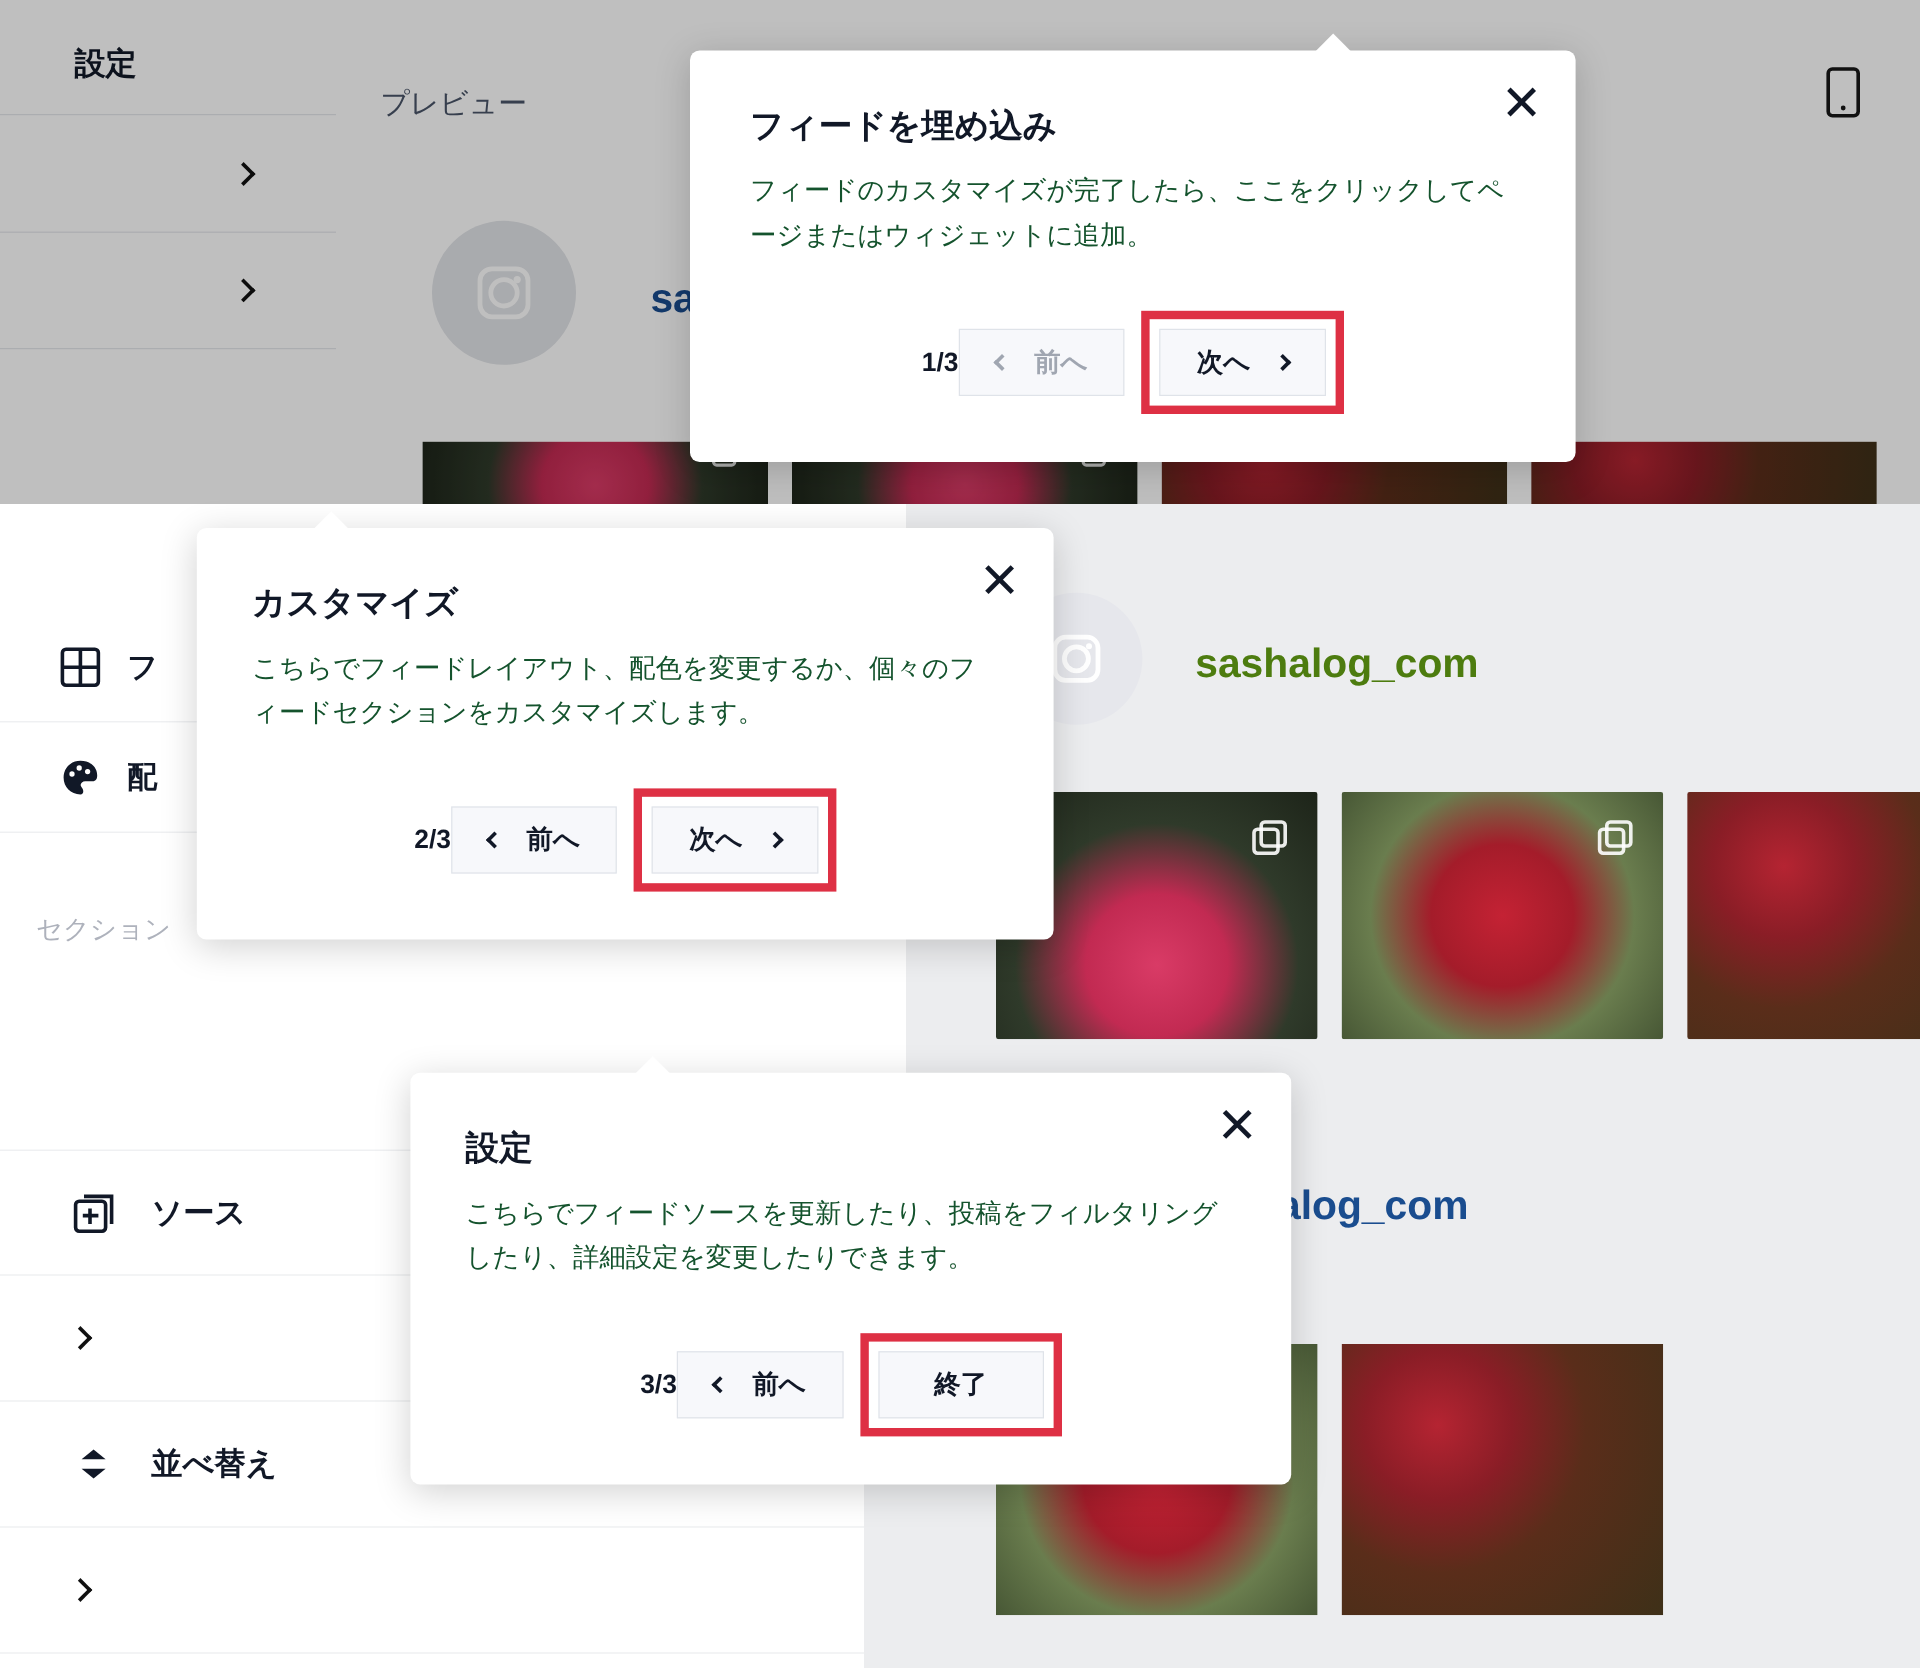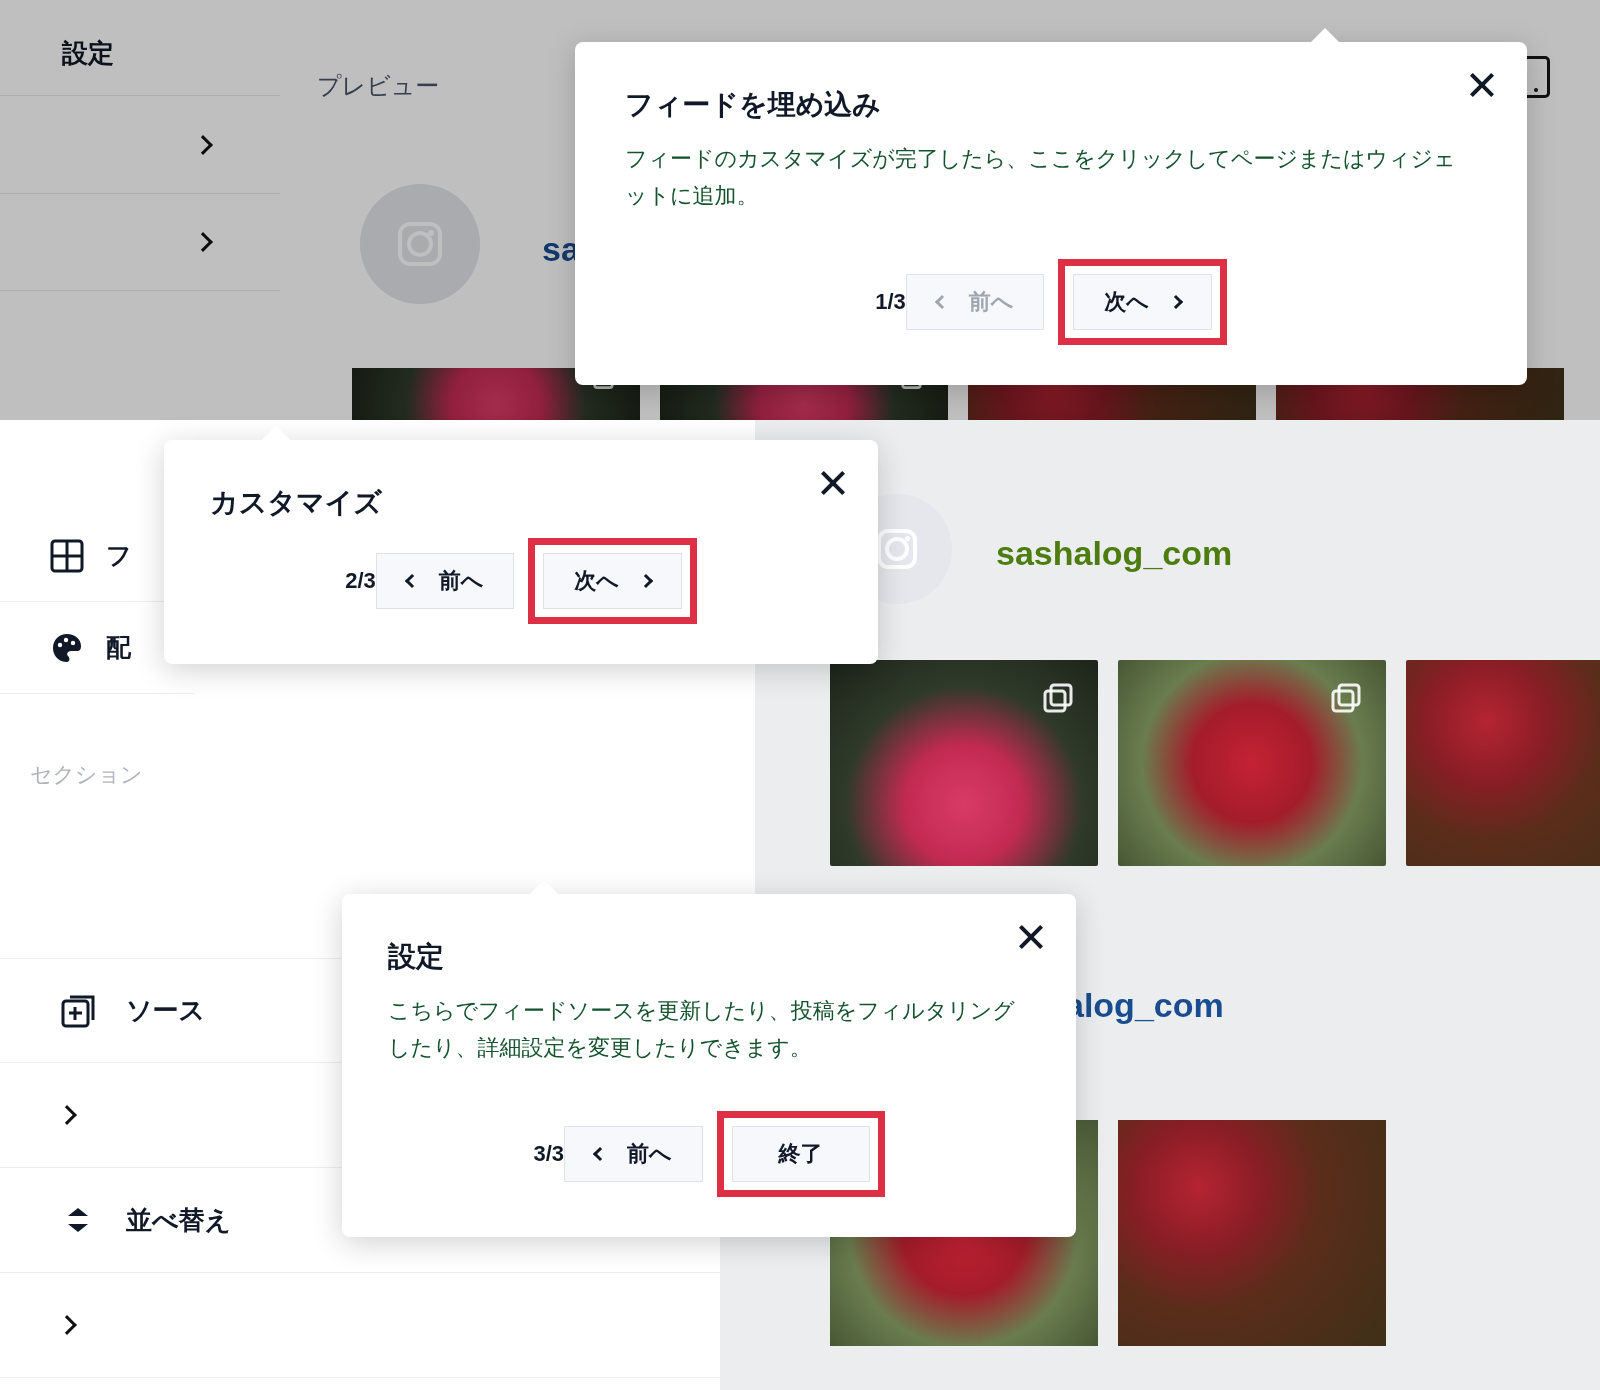--- a/index.html
+++ b/index.html
@@ -21,21 +21,21 @@
   .p1-username { position: absolute; left: 542px; top: 230px; font-size: 34px; font-weight: 600; color: #1a4d8f; }
   .p1-thumbs { position: absolute; left: 352px; top: 368px; display:flex; gap: 20px; }
   .thumb { width: 288px; height: 52px; position: relative; overflow: hidden; }
   .thumb-img { position:absolute; inset:0; }
   .thumb-badge { position:absolute; right:18px; top: -6px; width:30px; height:30px; }
   .badge-svg { stroke: rgba(255,255,255,0.9); stroke-width: 3; fill: none; }
   .p1-device { position:absolute; right: 50px; top: 56px; width: 28px; height: 42px; border: 3px solid #111; border-radius: 5px; }
   .p1-device::after { content:""; position:absolute; left:50%; bottom:3px; width:4px; height:4px; background:#111; border-radius:50%; transform:translateX(-50%); }
 
   
-  .pop1 { position: absolute; left: 575px; top: 42px; width: 952px; background:#fff; border-radius: 8px; box-shadow: 0 6px 30px rgba(0,0,0,0.18); padding: 44px 50px 40px; }
+  .pop1 { position: absolute; left: 575px; top: 42px; width: 738px; background:#fff; border-radius: 8px; box-shadow: 0 6px 30px rgba(0,0,0,0.18); padding: 44px 50px 40px; }
   .pop1::before { content:""; position:absolute; top:-14px; right:186px; width:0; height:0; border-left:16px solid transparent; border-right:16px solid transparent; border-bottom:16px solid #fff; }
   .pop-title { font-size: 28px; font-weight: 700; color: #111827; margin-bottom: 16px; }
   .pop-desc { font-size: 22px; color: #14532d; line-height: 1.7; margin-bottom: 44px; }
   .pop-footer { display:flex; align-items:center; justify-content: center; }
   .pop-step { font-size: 22px; font-weight: 700; color: #111827; }
   .pop-nav { display:flex; gap: 14px; align-items: center; }
   .nav-btn { height: 56px; padding: 0 30px; background: #f7f8fb; border: 1px solid #dfe3e9; display:flex; align-items:center; gap: 22px; font-size: 22px; font-weight: 700; color: #111827; }
   .nav-btn.disabled { color: #a0a6b1; }
   .nav-btn .chev-l { width:10px; height:10px; border-left:3px solid currentColor; border-bottom:3px solid currentColor; transform:rotate(45deg); }
   .nav-btn .chev-r { width:10px; height:10px; border-right:3px solid currentColor; border-bottom:3px solid currentColor; transform:rotate(-45deg); }
@@ -66,21 +66,21 @@
   
   .pop2 { position:absolute; left: 164px; top: 20px; width: 714px; background:#fff; border-radius: 8px; box-shadow: 0 6px 30px rgba(0,0,0,0.18); padding: 44px 46px 40px; }
   .pop2::before { content:""; position:absolute; top:-14px; left:96px; width:0;height:0; border-left:16px solid transparent; border-right:16px solid transparent; border-bottom:16px solid #fff; }
 
   
   .panel3 { position:absolute; left:0; top: 900px; width:1600px; height:490px; background:#fff; }
   .panel3-right { position:absolute; left:720px; top:0; right:0; bottom:0; background:#ecedef; }
   .p3-sidebar { position:absolute; left:0; top:0; width:720px; height:490px; background:#fff; }
   .p3-row { height: 105px; display:flex; align-items:center; gap: 30px; padding: 0 50px 0 60px; font-size: 26px; font-weight:700; color:#111827; border-bottom: 1px solid #ecedef; justify-content: space-between; }
   .p3-row.first { margin-top: 58px; border-top: 1px solid #ecedef;}
-  .p3-left { display:flex; align-items:center; gap: 30px; }
+  .p3-left { display:flex; gap: 30px; }
   .p3-icon { width: 36px; height:36px; color:#111827; display:flex; align-items:center; justify-content:center; }
   .p3-username { position:absolute; left: 1065px; top: 86px; font-size: 34px; font-weight:600; color:#1a4d8f; }
   .p3-thumbs { position:absolute; left: 830px; top: 220px; display:flex; gap:20px; }
   .p3-thumb { width:268px; height:226px; position:relative; overflow:hidden; }
   .p3-badge { position:absolute; right:22px; top:22px; width:34px; height:34px; }
 
   
   .pop3 { position:absolute; left: 342px; top: -6px; width: 734px; background:#fff; border-radius:8px; box-shadow: 0 6px 30px rgba(0,0,0,0.18); padding: 44px 46px 40px; }
   .pop3::before { content:""; position:absolute; top:-14px; left:186px; width:0;height:0;border-left:16px solid transparent; border-right:16px solid transparent; border-bottom:16px solid #fff; }
 
@@ -216,20 +216,21 @@
         </div>
       </div>
     <div class="p2-thumb">
         <div class="p2-thumb-img fill-redberries"></div>
       </div>
   </div>
 
   <div class="pop2">
     <div class="close-x"></div>
     <div class="pop-title">カスタマイズ</div>
+    <div class="pop-desc">こちらでフィードレイアウト、配色を変更するか、個々のフィードセクションをカスタマイズします。</div>
     <div class="pop-footer">
       <div class="pop-step">2/3</div>
       <div class="pop-nav">
         <div class="nav-btn">
             <span class="chev-l"></span>
             <span>前へ</span>
           </div>
         <div class="hl-box">
           <div class="nav-btn">
               <span>次へ</span>

